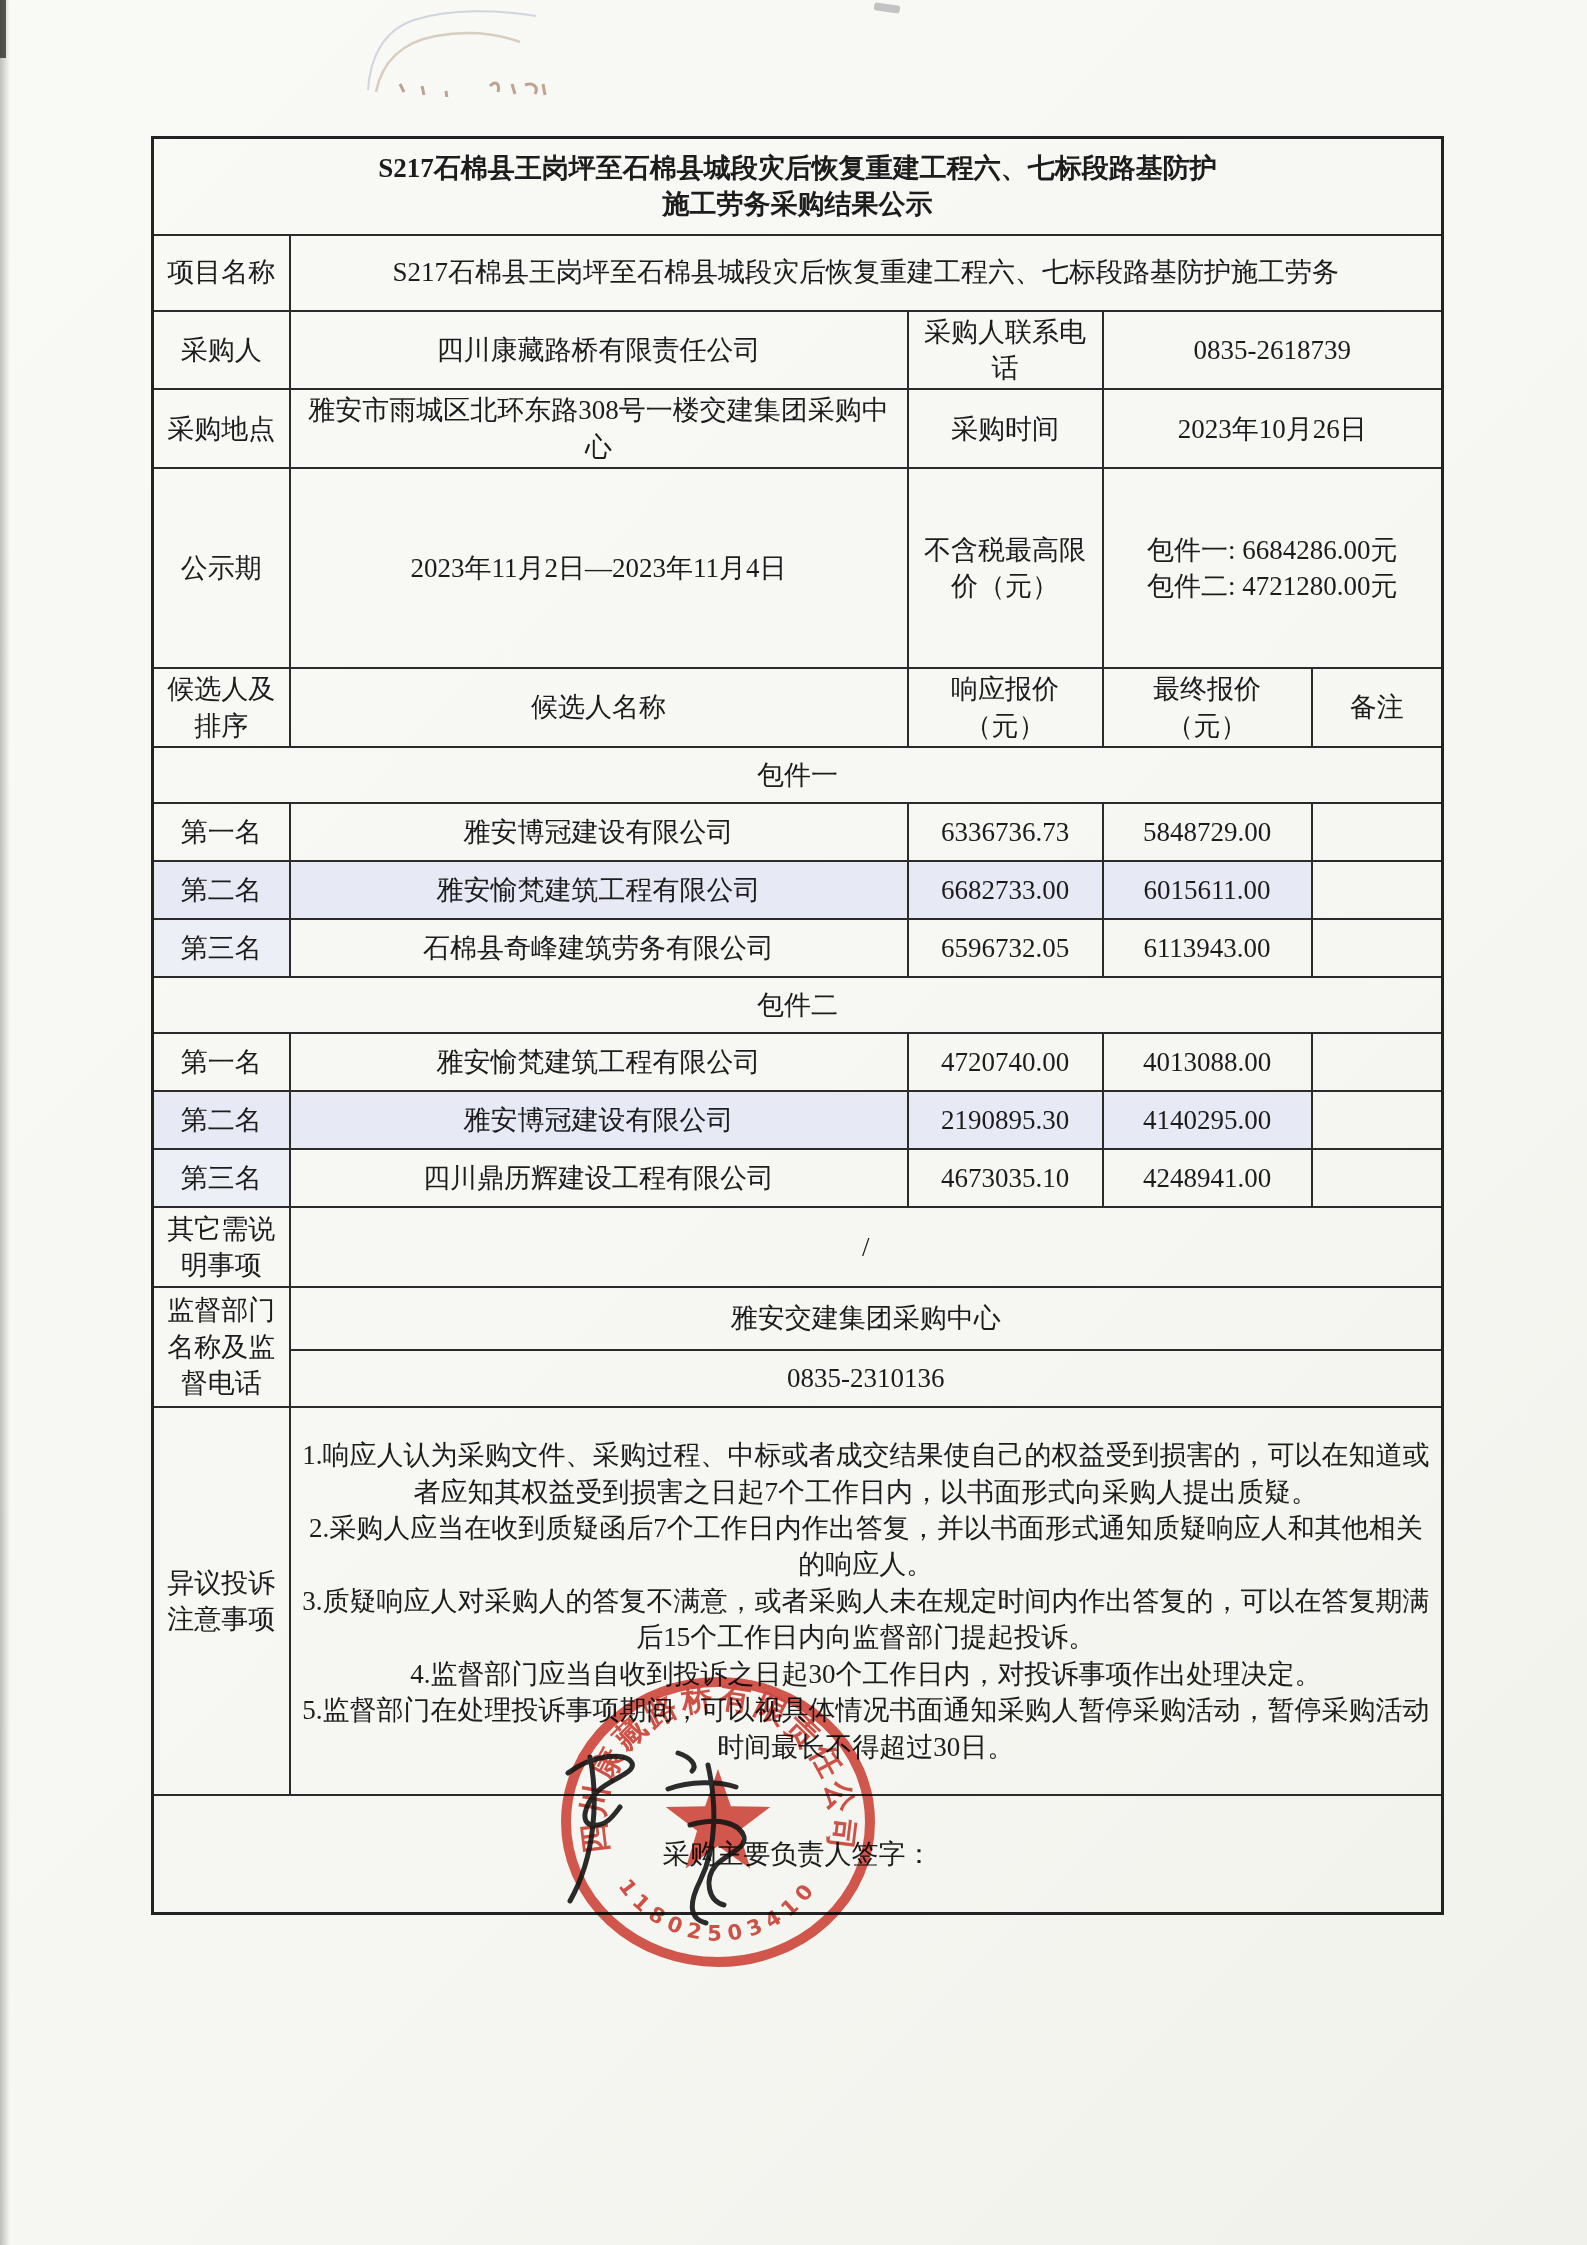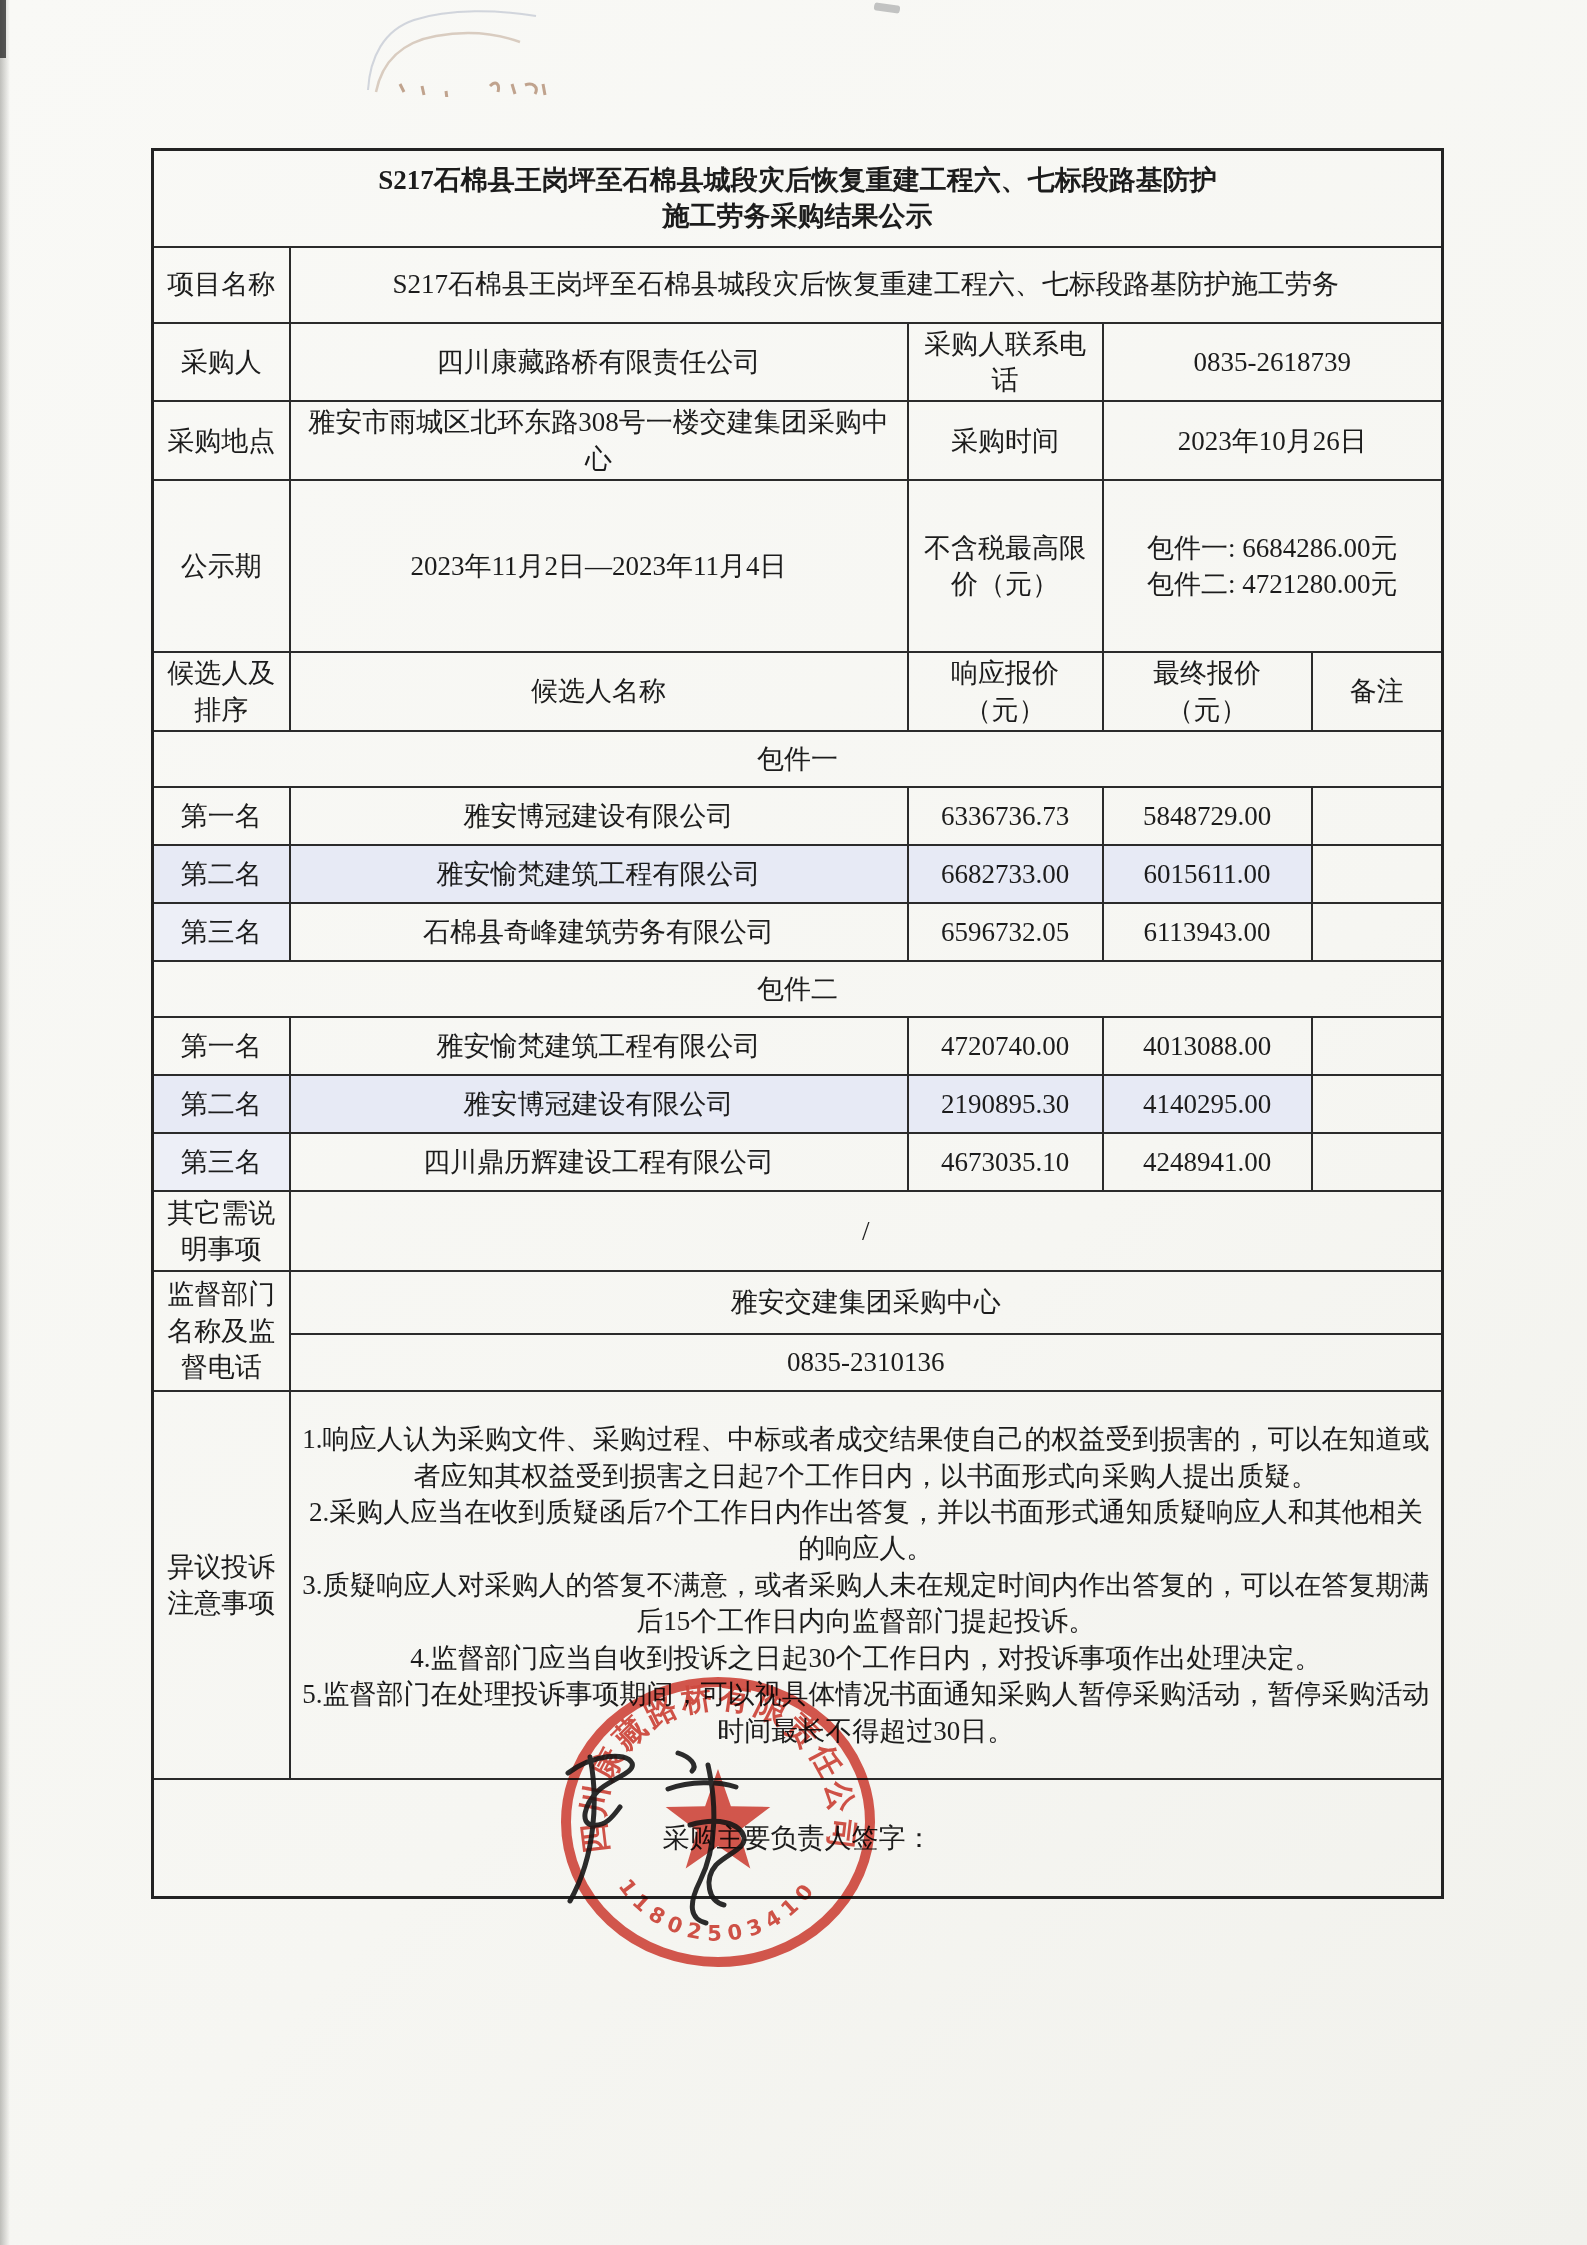--- a/index.html
+++ b/index.html
@@ -9,21 +9,21 @@
     font-family:"Liberation Serif","DejaVu Serif",serif;
     color:#1c1c1c;
   }
   .edge-shadow{position:absolute;left:0;top:0;width:10px;height:100%;
     background:linear-gradient(to right,rgba(120,120,115,.45),rgba(120,120,115,0));}
   .corner-mark{position:absolute;left:0;top:0;width:6px;height:58px;background:#242424;opacity:.75;}
   .pencil-squiggle{position:absolute;left:340px;top:2px;width:330px;height:95px;}
   .speck{position:absolute;left:874px;top:4px;width:26px;height:8px;background:#8c8d90;opacity:.5;border-radius:3px;transform:rotate(8deg);}
 
   table.doc{
-    position:absolute;left:151px;top:148px;width:1292px;
+    position:absolute;left:151px;top:136px;width:1292px;
     border-collapse:collapse;table-layout:fixed;
     background:transparent;
   }
   table.doc td{
     border:2px solid #2b2b2b;
     font-size:27px;line-height:1.35;
     text-align:center;vertical-align:middle;
     padding:2px 6px;overflow:hidden;
   }
   table.doc{border:3px solid #232323;}
@@ -85,21 +85,21 @@
     <td colspan="2">0835-2618739</td>
   </tr>
 
   <tr style="height:77px">
     <td>采购地点</td>
     <td class="left-align">雅安市雨城区北环东路308号一楼交建集团采购中心</td>
     <td>采购时间</td>
     <td colspan="2">2023年10月26日</td>
   </tr>
 
-  <tr style="height:172px">
+  <tr style="height:200px">
     <td>公示期</td>
     <td>2023年11月2日—2023年11月4日</td>
     <td class="pre">不含税最高限
 价（元）</td>
     <td colspan="2" class="limit-cell">
       <div>包件一: 6684286.00元</div>
       <div>包件二: 4721280.00元</div>
     </td>
   </tr>
 

